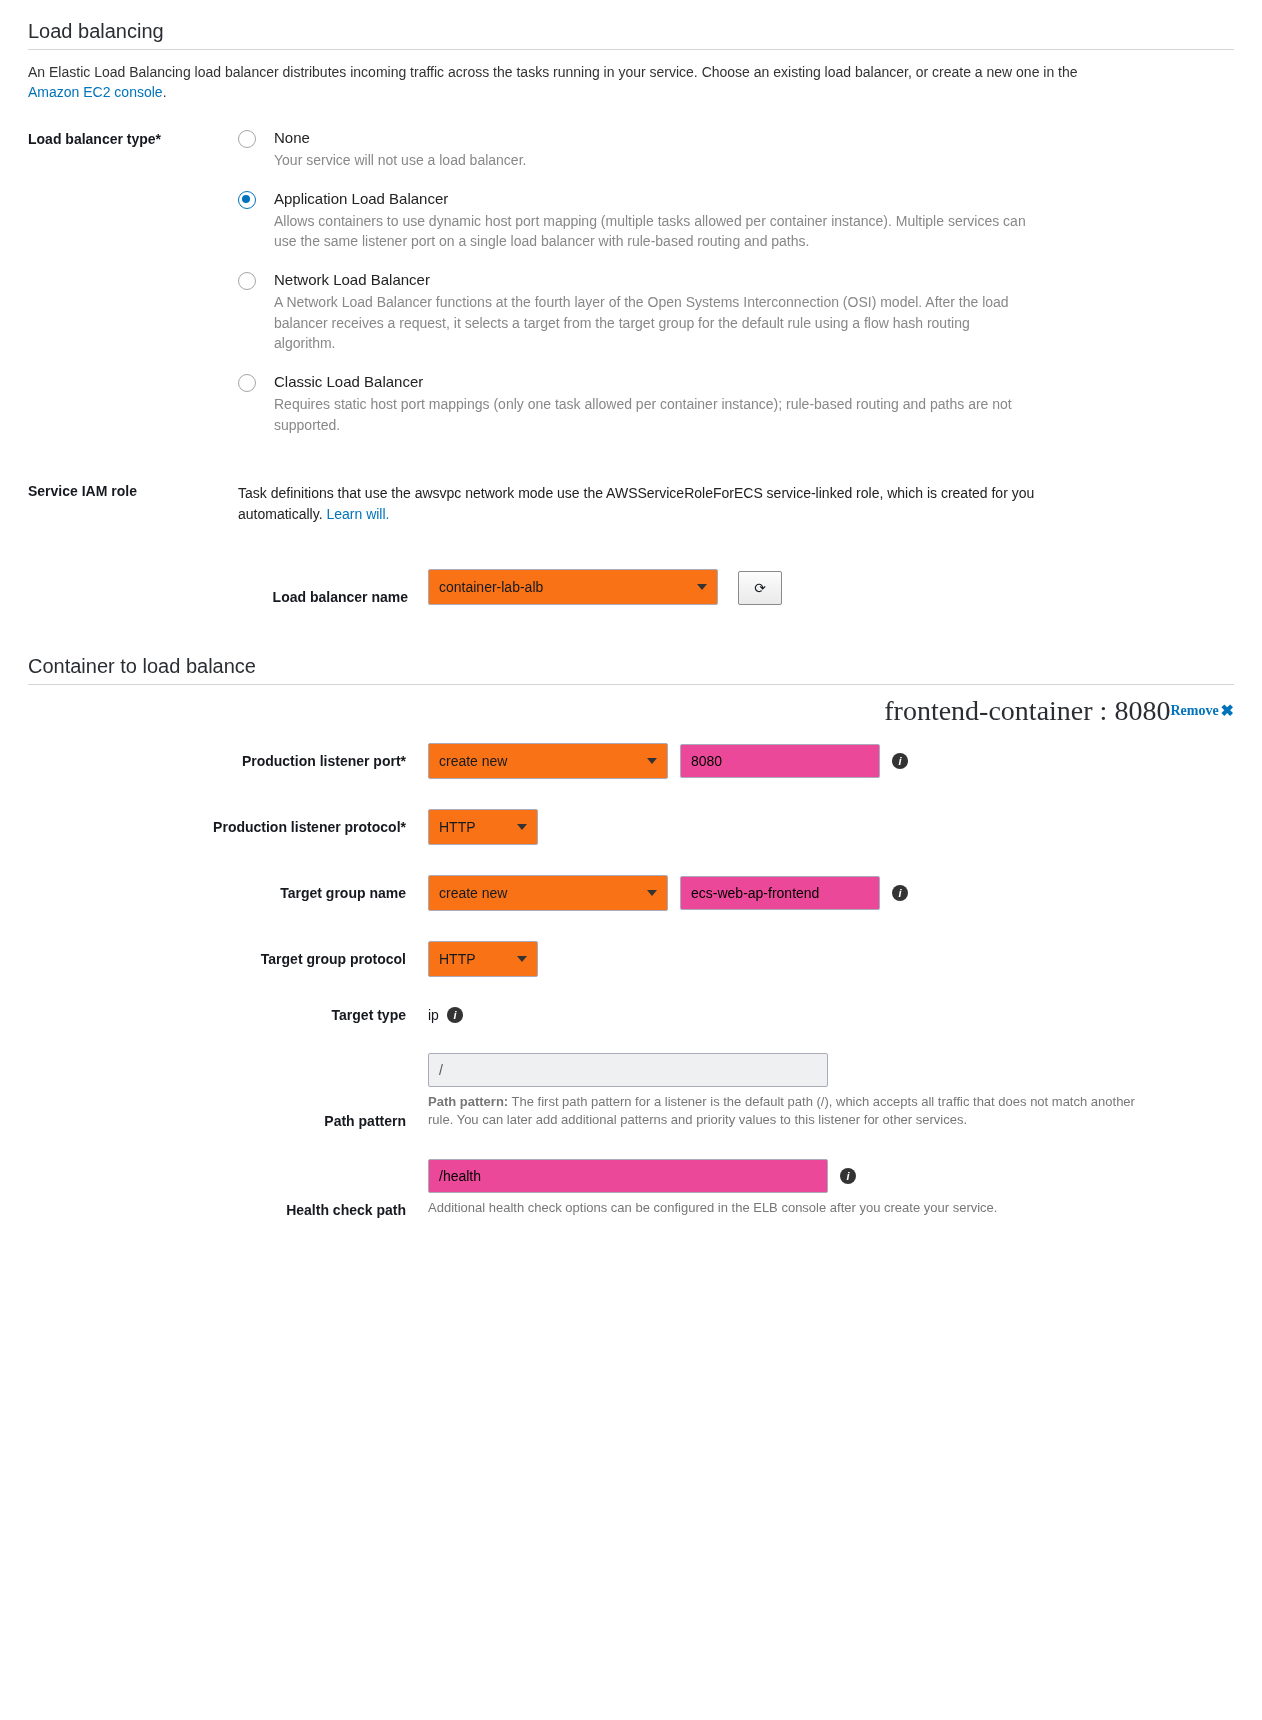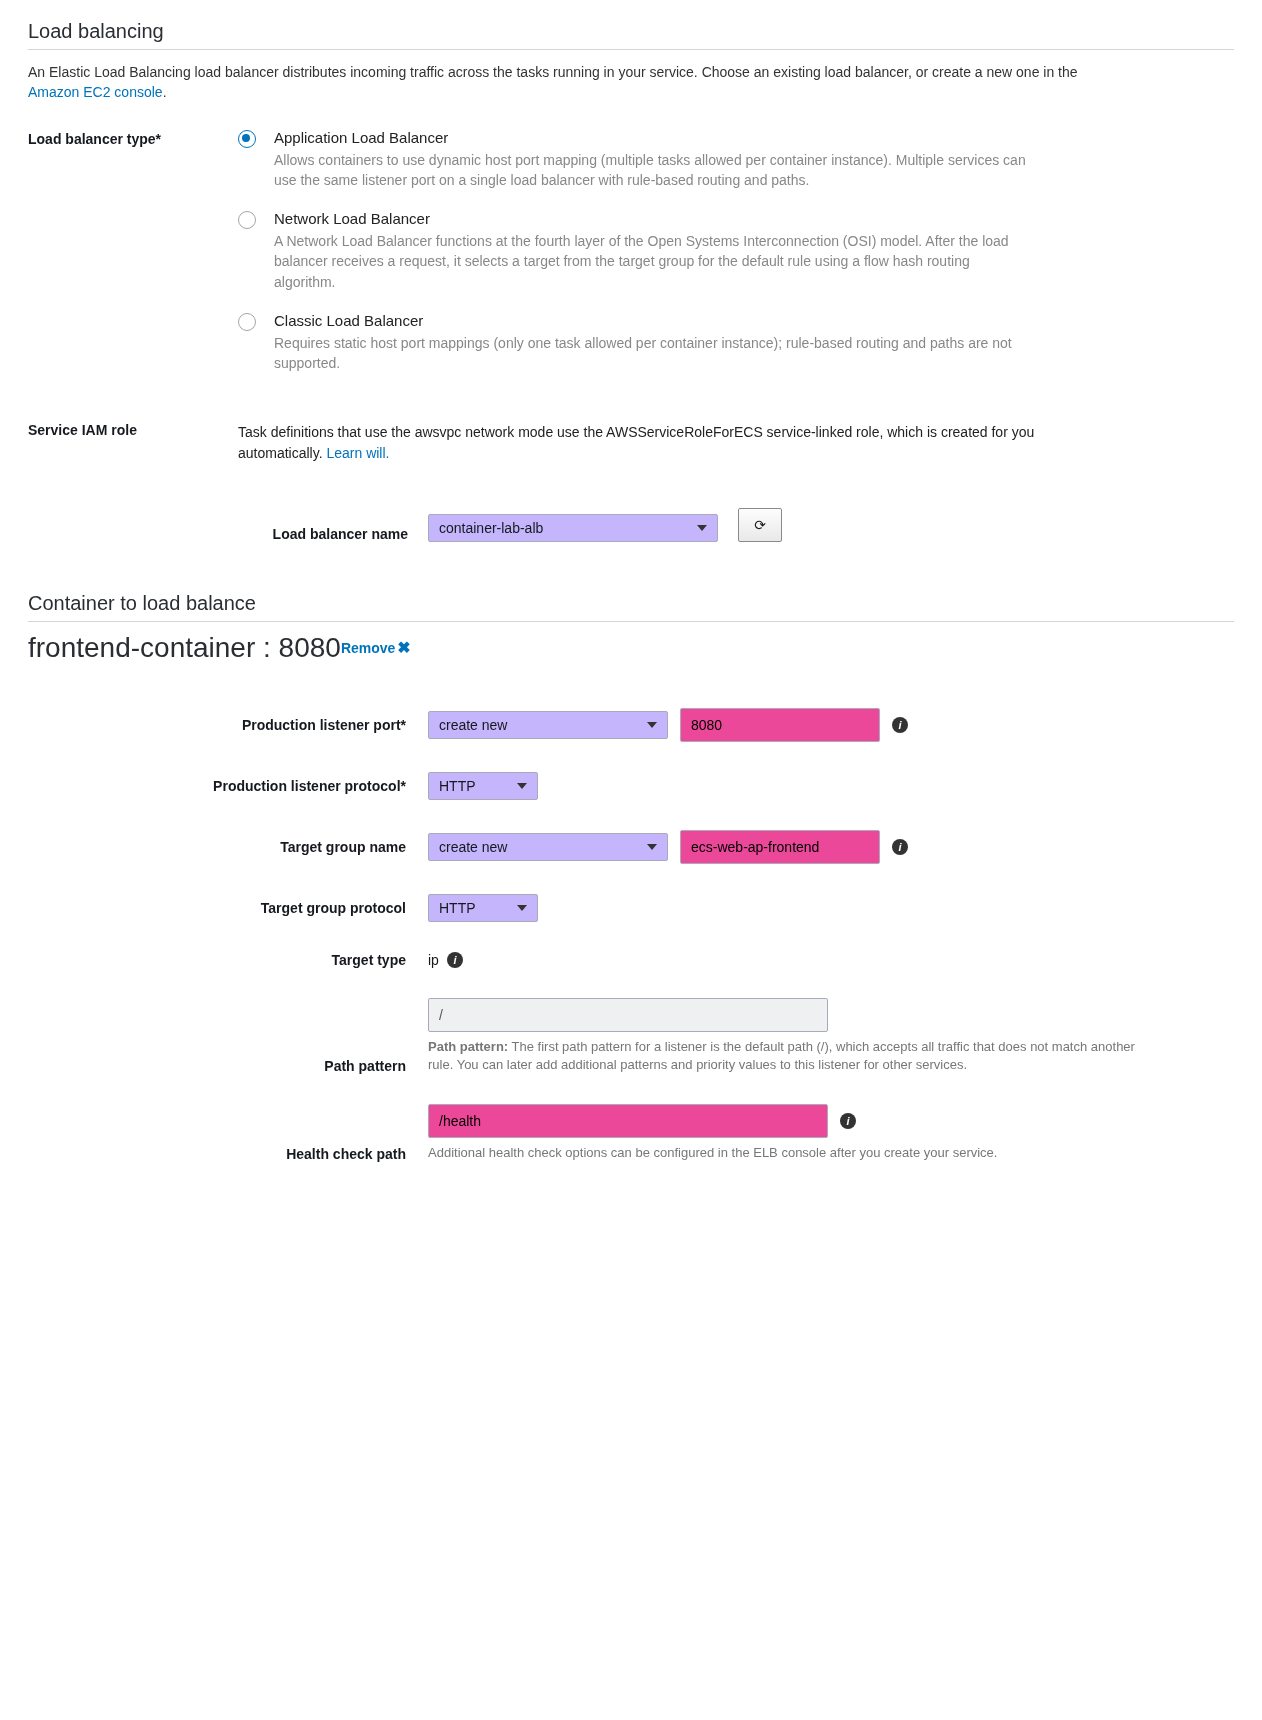--- a/index.html
+++ b/index.html
@@ -67,38 +67,38 @@
   .radio-desc { font-size: 14px; color: #888; line-height: 1.45; max-width: 760px; }
 
   .iam-row { display: flex; align-items: flex-start; margin-top: 28px; }
   .iam-label { width: 210px; font-weight: 700; padding-right: 16px; }
   .iam-body { flex: 1; font-size: 14px; color: #222; line-height: 1.5; max-width: 840px; }
 
   .lb-name-row { display: flex; align-items: flex-end; margin-top: 44px; }
   .lb-name-label { width: 400px; text-align: right; font-weight: 700; padding-right: 20px; }
 
   .dropdown {
-    border: 1px solid #aab; border-radius: 2px; height: 28px;
+    border: 1px solid #aab; border-radius: 2px; height: 36px;
     display: inline-flex; align-items: center; justify-content: space-between;
-    padding: 0 10px; background: #c4b5fd; cursor: pointer; font-size: 14px;
+    padding: 0 10px; background: #f97316; cursor: pointer; font-size: 14px;
   }
   .dropdown .caret { margin-left: 18px; }
   .caret {
     width: 0; height: 0; border-left: 5px solid transparent;
     border-right: 5px solid transparent; border-top: 6px solid #333;
   }
   .refresh-btn {
     width: 44px; height: 34px; border: 1px solid #8a8a8a;
     background: linear-gradient(#fdfdfd,#e9e9e9); border-radius: 2px;
     display: inline-flex; align-items: center; justify-content: center;
     margin-left: 20px; cursor: pointer;
   }
   .refresh-icon { font-size: 14px; }
 
-  .container-header { display: flex; justify-content: flex-start; align-items: center; margin-bottom: 44px;}
+  .container-header { display: flex; justify-content: flex-end; align-items: center; margin-bottom: 16px; font-family: Liberation Serif, serif;}
   .container-title { font-size: 28px; font-weight: 400; color: #2a2e33; }
   .remove-link { color: #0073bb; font-weight: 700; cursor: pointer; display: inline-flex; align-items: center; gap: 2px; }
 
   .form-row { display: flex; align-items: center; margin-bottom: 30px; }
   .form-label { width: 400px; text-align: right; font-weight: 700; padding-right: 22px; color: #16191f; }
   .inline-input {
     border: 1px solid #aab; border-radius: 2px; height: 34px;
     padding: 0 10px; font-size: 14px; background: #ec4899;
   }
   .inline-input.readonly { background: #eff0f1; color: #555; }
@@ -120,20 +120,27 @@
 
 <h1 class="section">Load balancing</h1>
 <p class="desc">
   <span>An Elastic Load Balancing load balancer distributes incoming traffic across the tasks running in your service. Choose an existing load balancer, or create a new one in the </span><a href="#" class="link">Amazon EC2 console</a><span>.</span>
 </p>
 
 <div class="field-row">
   <div class="field-label">Load balancer type*</div>
   <div class="field-body">
     <div class="radio-opt">
+      <div class="radio-circle"></div>
+      <div>
+        <div class="radio-label">None</div>
+        <div class="radio-desc">Your service will not use a load balancer.</div>
+      </div>
+    </div>
+    <div class="radio-opt">
       <div class="radio-circle selected"></div>
       <div>
         <div class="radio-label">Application Load Balancer</div>
         <div class="radio-desc">Allows containers to use dynamic host port mapping (multiple tasks allowed per container instance). Multiple services can use the same listener port on a single load balancer with rule-based routing and paths.</div>
       </div>
     </div>
     <div class="radio-opt">
       <div class="radio-circle"></div>
       <div>
         <div class="radio-label">Network Load Balancer</div>

